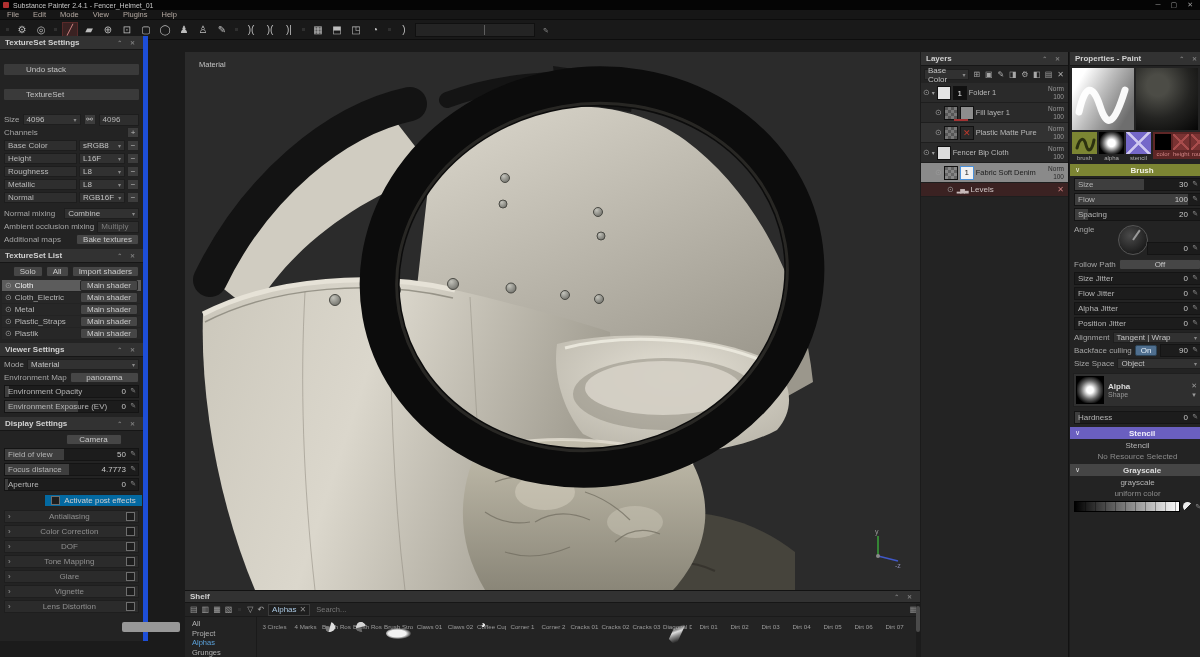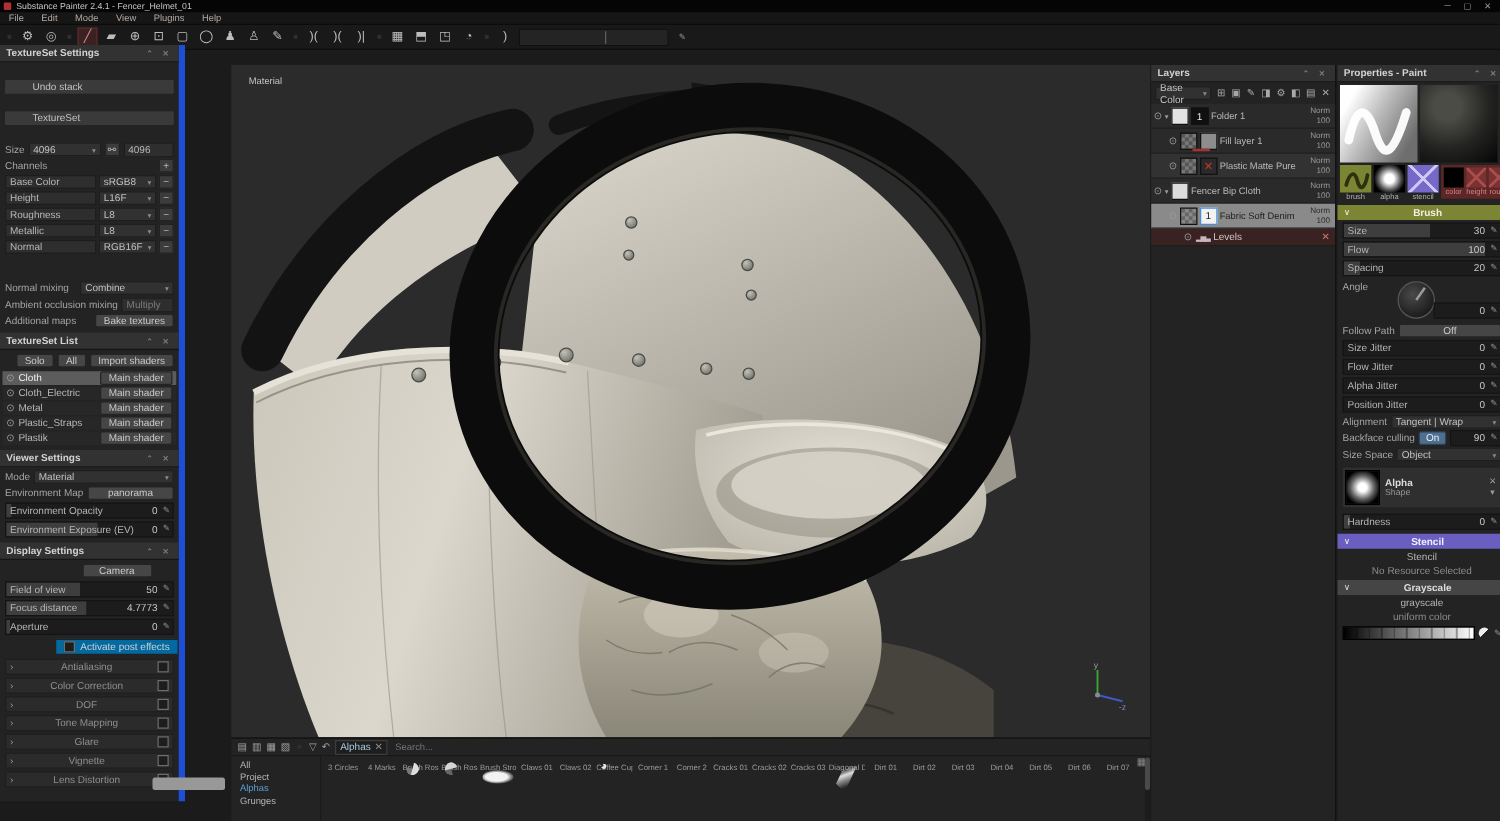--- a/index.html
+++ b/index.html
@@ -290,21 +290,21 @@
         </span>
         <span class="sq">−</span>
       </div>
       <div class="chrow">
         <span class="chname">Normal</span>
         <span class="dd chfmt">
           <span>RGB16F</span>
         </span>
         <span class="sq">−</span>
       </div>
-    <div class="frow" style="margin-top:22px;">
+    <div class="frow" style="margin-top:5px;">
       <span class="lbl">Normal mixing</span>
       <span class="dd" style="flex:1;margin-left:6px;">
           <span>Combine</span>
         </span>
     </div>
     <div class="frow">
       <span class="lbl">Ambient occlusion mixing</span>
       <span class="chname" style="width:44px;color:#7d7d7d;">Multiply</span>
     </div>
     <div class="frow" style="margin-bottom:4px;">
@@ -759,20 +759,24 @@
     <div class="ctrtxt">grayscale</div>
     <div class="ctrtxt dim">uniform color</div>
     <div class="gradrow">
       <span class="gradbar"></span>
       <span class="halfmoon"></span>
       <span class="pen" style="position:static;"></span>
     </div>
   </div>
 
   <div class="panel" style="left:185px;top:590px;width:735px;height:67px;border-top:1px solid #121212;">
+    <div class="phdr" style="height:11px;">
+      <span>Shelf</span>
+      <span class="hicons">⌃ ✕</span>
+    </div>
     <div class="shelftb">
       <span class="sico">▤</span>
       <span class="sico">▥</span>
       <span class="sico">▦</span>
       <span class="sico">▧</span>
       <span class="tbsep"></span>
       <span class="sico">▽</span>
       <span class="sico">↶</span>
       <span class="tag">
         <span>Alphas</span>

